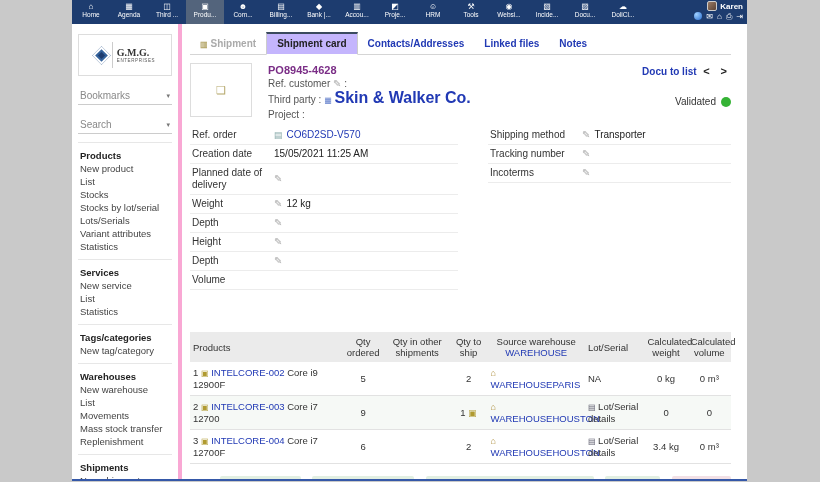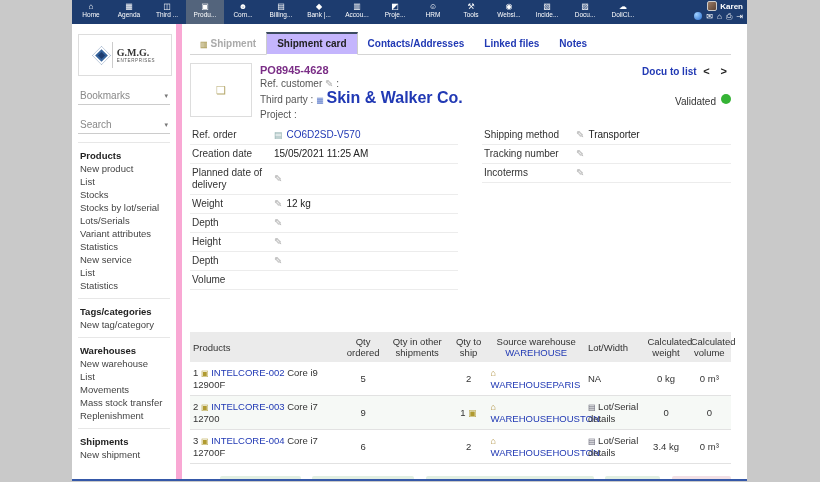--- a/index.html
+++ b/index.html
@@ -21,21 +21,21 @@
   .userline { display:flex; align-items:center; justify-content:flex-end; gap:3px;
               font-size:8px; font-weight:bold; }
   .avatar { width:10px; height:10px; border-radius:2px;
             background:linear-gradient(135deg,#9a7b65,#5a4336); border:1px solid #ccc; }
   .top-icons { display:flex; gap:4px; justify-content:flex-end; font-size:8px; margin-top:1px; }
   .sphere { width:8px; height:8px; border-radius:50%;
             background:radial-gradient(circle at 30% 30%, #9fd0ff, #2a6fd0); display:inline-block; }
 
   
   .sidebar { position:absolute; left:0; top:24px; width:110px; bottom:0; background:#fff;
-             border-right:6px solid #f9a8d4; padding:10px 6px 0 6px; overflow:hidden; }
+             border-right:4px solid #f9a8d4; padding:10px 6px 0 6px; overflow:hidden; }
   .logo-box { width:94px; height:42px; margin:0 auto; border:1px solid #ddd;
               display:flex; align-items:center; justify-content:center; gap:4px; background:#fff; }
   .logo-mark { width:13px; height:13px; background:#1d3c6f; transform:rotate(45deg);
                box-shadow:inset 0 0 0 2px #fff, inset 0 0 0 4px #35639c; flex:none; }
   .logo-sep { width:1px; height:26px; background:#ccc; }
   .logo-name { font-family:"Liberation Serif", serif; font-size:10px; color:#333; font-weight:bold; }
   .logo-sub { font-size:4.5px; letter-spacing:.6px; color:#555; }
   .sb-drop { display:flex; justify-content:space-between; align-items:center; color:#888;
              border-bottom:1px solid #ccc; padding:5px 2px 3px 2px; margin-top:9px; cursor:pointer; }
   .sb-caret { font-size:7px; color:#777; }
@@ -53,32 +53,32 @@
   .tab { padding:4px 10px 5px 10px; font-weight:bold; font-size:10px; cursor:pointer;
          color:#2139b4; white-space:nowrap; }
   .tab.disabled { color:#aaa; cursor:default; }
   .tab.active { color:#222; background:#c4b5fd; border:1px solid #ccc; border-bottom:1px solid #fff;
                 border-top:2px solid #3a4a5f; margin-bottom:-1px; }
   .tab .tab-icon { font-size:8px; margin-right:3px; color:#b5a76a; }
 
   .banner { display:flex; margin-top:8px; }
   .photo-box { width:62px; height:54px; border:1px solid #ddd; display:flex; align-items:center;
                justify-content:center; color:#b5a76a; font-size:11px; flex:none; }
-  .banner-info { margin-left:8px; line-height:14px; }
+  .banner-info { margin-left:16px; line-height:14px; }
   .po-ref { color:#7a2d86; font-weight:bold; font-size:11px; }
   .b-row { font-size:10px; color:#555; }
   .tp-link { color:#2139b4; font-size:16px; font-weight:bold; cursor:pointer; }
   .mini-icon { color:#5b79c9; font-size:8px; }
   .banner-right { margin-left:auto; text-align:right; line-height:16px; }
   .back-link { color:#2139b4; font-weight:bold; cursor:pointer; }
   .nav-arrow { font-weight:bold; color:#222; cursor:pointer; padding:0 4px; font-size:11px; }
-  .status-line { margin-top:14px; display:flex; align-items:flex-start; gap:5px; justify-content:flex-end; }
+  .status-line { margin-top:14px; display:flex; align-items:center; gap:5px; justify-content:flex-end; }
   .green-dot { width:10px; height:10px; border-radius:50%; background:#35b335; display:inline-block; }
 
-  .fields { display:flex; gap:24px; margin-top:4px;align-items:flex-end; }
+  .fields { display:flex; gap:30px; margin-top:4px;align-items:flex-end; }
   .fcol-l { width:268px; flex:none; }
   .fcol-r { flex:1; align-self:flex-start; }
   .frow { display:flex; border-bottom:1px solid #ececec; padding:3px 2px; min-height:17px; }
   .flabel { width:82px; flex:none; color:#333; line-height:12px; }
   .fval { color:#222; display:flex; align-items:center; gap:4px; line-height:12px; flex-wrap:wrap; }
   .pencil { color:#aaa; font-size:10px; cursor:pointer; }
   .doc-icon { color:#8aa; font-size:9px; }
   .flink { color:#2139b4; cursor:pointer; }
 
   table.products { width:100%; border-collapse:collapse; margin-top:42px; table-layout:fixed; }
@@ -227,20 +227,21 @@
         <div class="sb-item">Stocks</div>
 
         <div class="sb-item">Stocks by lot/serial</div>
 
         <div class="sb-item">Lots/Serials</div>
 
         <div class="sb-item">Variant attributes</div>
 
         <div class="sb-item">Statistics</div>
 
+        <div class="sb-item title">Services</div>
 
         <div class="sb-item">New service</div>
 
         <div class="sb-item">List</div>
 
         <div class="sb-item">Statistics</div>
 
         <div class="sb-item title">Tags/categories</div>
 
         <div class="sb-item">New tag/category</div>
@@ -393,21 +394,21 @@
       <thead>
         <tr>
           <th class="left">Products</th>
           <th>Qty ordered</th>
           <th>Qty in other shipments</th>
           <th>Qty to ship</th>
           <th>
             <span>Source warehouse</span><br>
             <span class="wh-head-link">WAREHOUSE</span>
           </th>
-          <th class="left">Lot/Width</th>
+          <th class="left">Lot/Serial</th>
           <th>Calculated weight</th>
           <th>Calculated volume</th>
         </tr>
       </thead>
       <tbody>
         <tr>
           <td class="left">
             <span>1</span>
             <span class="prod-icon">▣</span>
             <span class="prod-link">INTELCORE-002</span>

